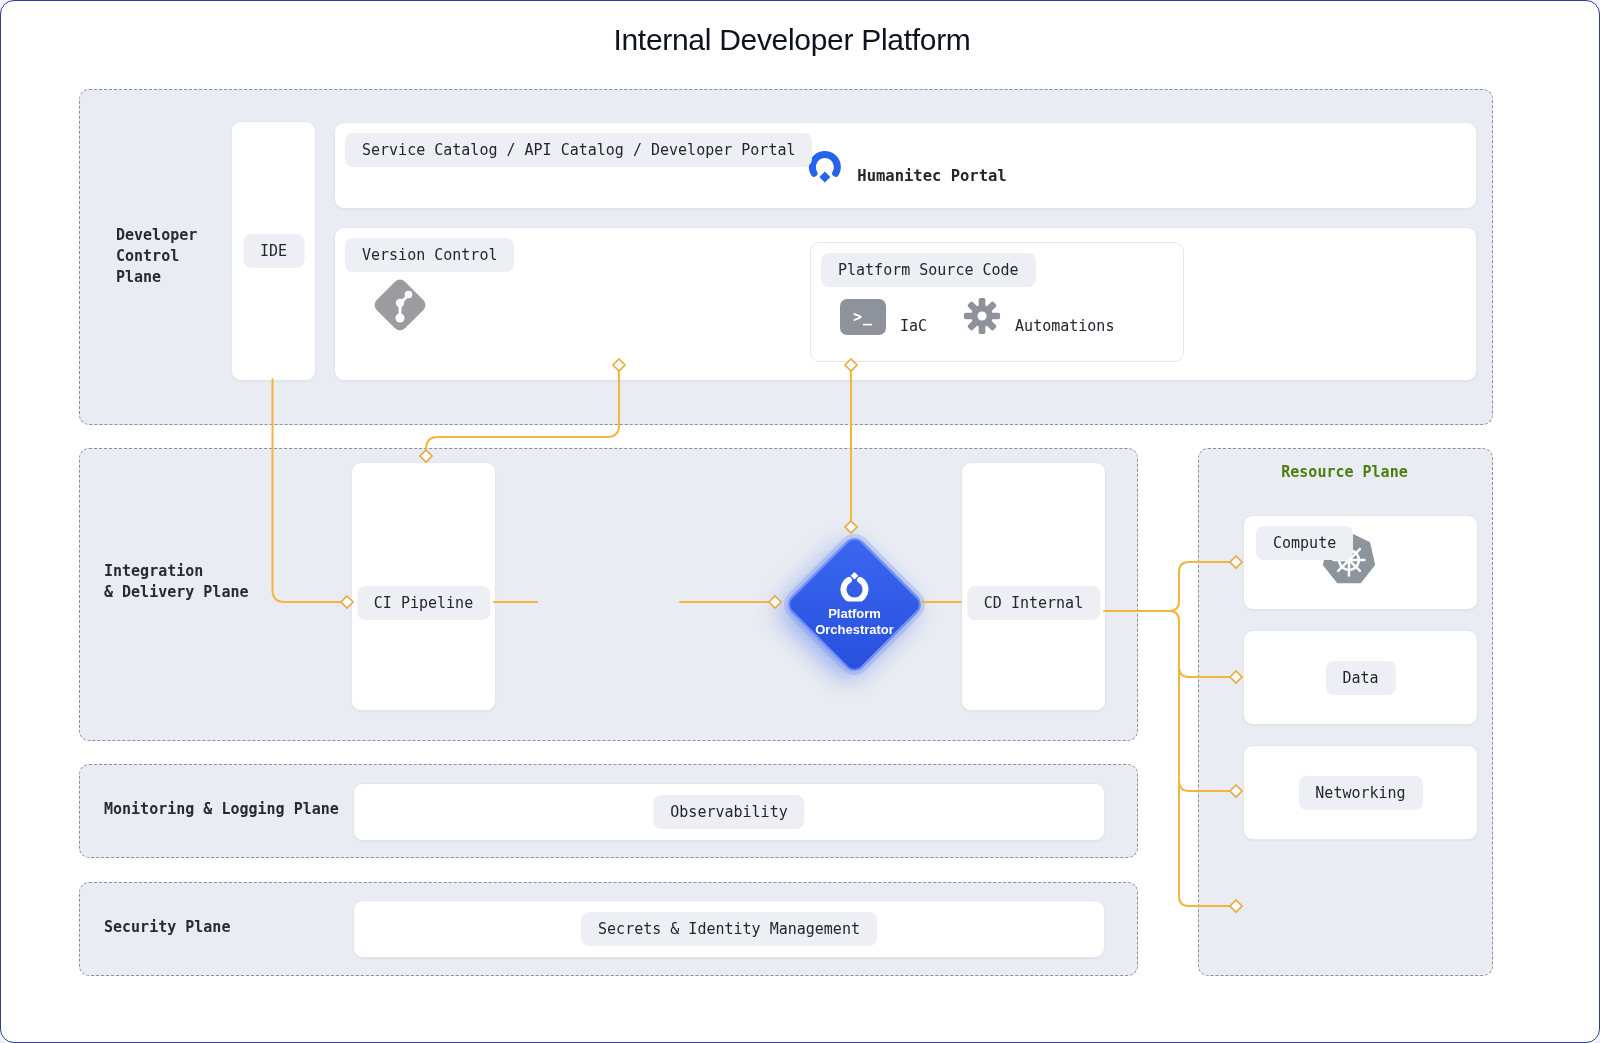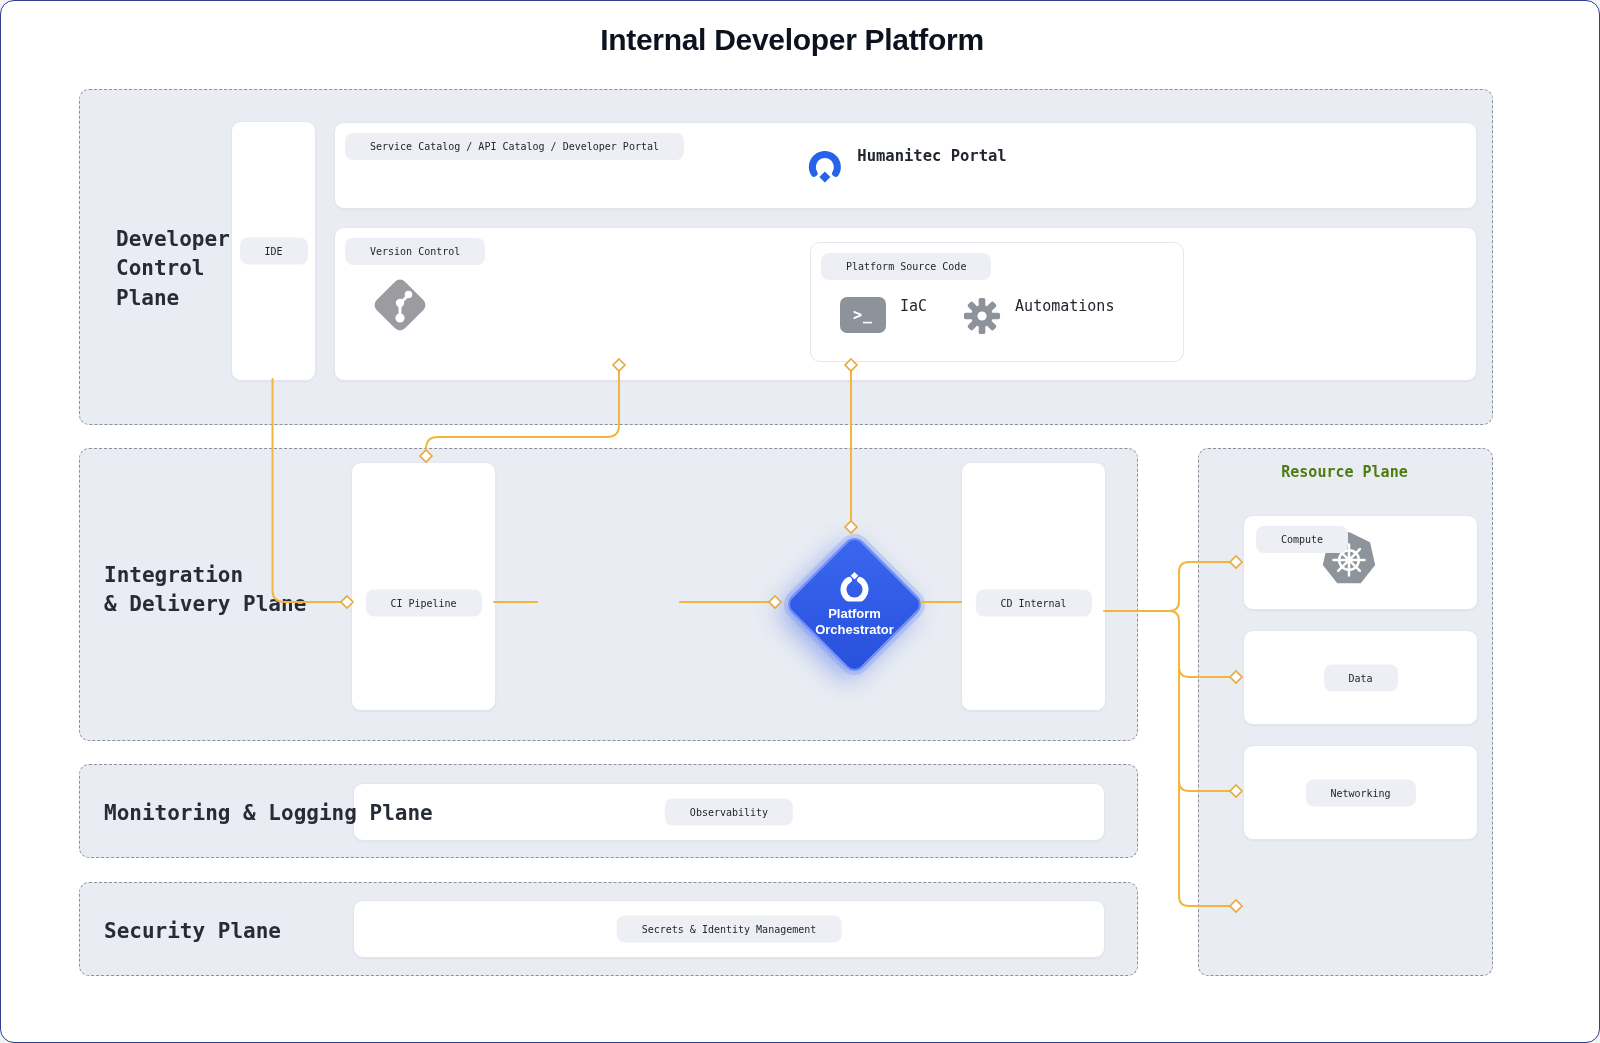--- a/index.html
+++ b/index.html
@@ -5,39 +5,39 @@
   html,body{margin:0;padding:0;background:#f2f3f5;}
   .page{
     position:relative;width:1598px;height:1041px;margin:0 auto;
     background:#ffffff;border:1px solid #2e3f8f;border-radius:14px;
     overflow:hidden;
     font-family:"DejaVu Sans Mono","Liberation Mono",monospace;
   }
   .title{
     position:absolute;left:0;right:16px;top:22px;text-align:center;
     font-family:"Liberation Sans","DejaVu Sans",sans-serif;
-    font-size:30px;font-weight:700;color:#0d1220;letter-spacing:-0.3px;
+    font-size:30px;font-weight:400;color:#0d1220;letter-spacing:-0.3px;
   }
   .plane{
     position:absolute;background:#e9ecf2;border:1.4px dashed #8b919c;border-radius:10px;
   }
   .plane-label{
-    position:absolute;font-size:21px;font-weight:700;color:#262b36;
+    position:absolute;font-size:15px;font-weight:700;color:#262b36;
     line-height:1.4;white-space:pre-line;z-index:3;
   }
   .wbox{
     position:absolute;background:#ffffff;border:1px solid #e3e7ed;border-radius:10px;
     box-shadow:0 1px 2px rgba(16,24,40,.05);z-index:2;
   }
   .badge{
     display:inline-block;background:#edeff4;border-radius:8px;
-    padding:8px 25px;font-size:10px;color:#22272e;white-space:nowrap;z-index:3;
+    padding:8px 17px;font-size:15px;color:#22272e;white-space:nowrap;z-index:3;
   }
   .abs{position:absolute;}
-  .row{display:flex;align-items:flex-start;}
+  .row{display:flex;align-items:flex-end;}
   .ilabel{font-size:15px;color:#21262f;}
   .center-badge{position:absolute;left:50%;top:50%;transform:translate(-50%,-50%);}
   .connectors{position:absolute;left:0;top:0;z-index:6;pointer-events:none;}
   .term-icon{
     width:46px;height:36px;background:#8d929b;border-radius:7px;
     display:flex;align-items:center;justify-content:center;
     color:#fff;font-weight:700;font-size:15px;letter-spacing:1px;
   }
   .orch{
     position:absolute;left:803px;top:553px;width:97px;height:97px;

